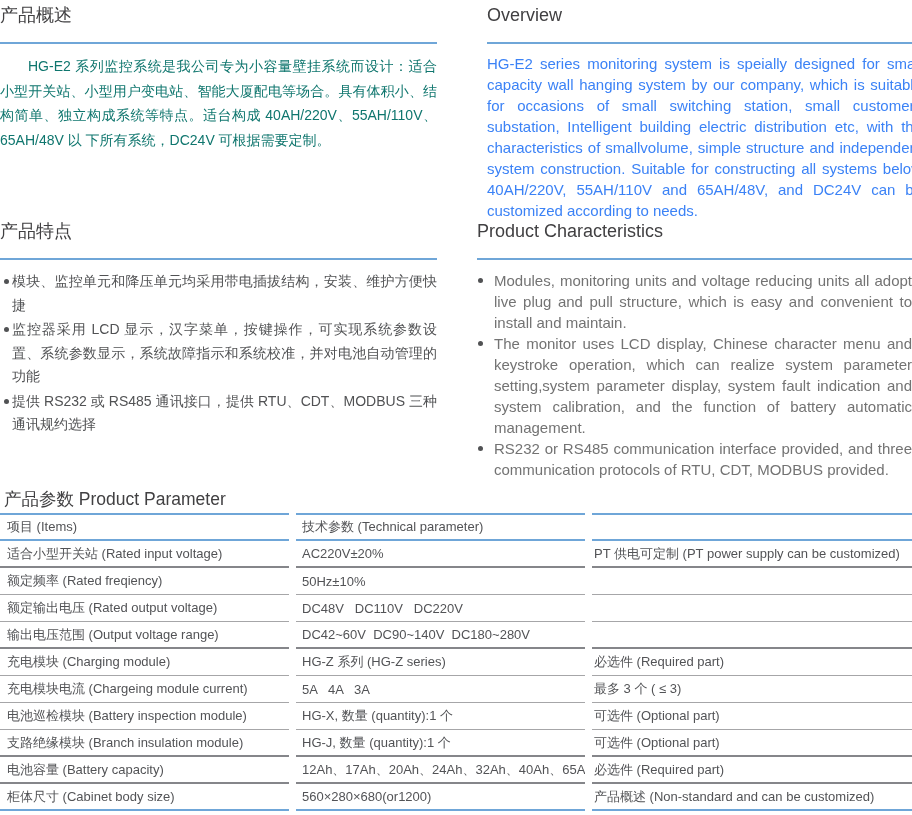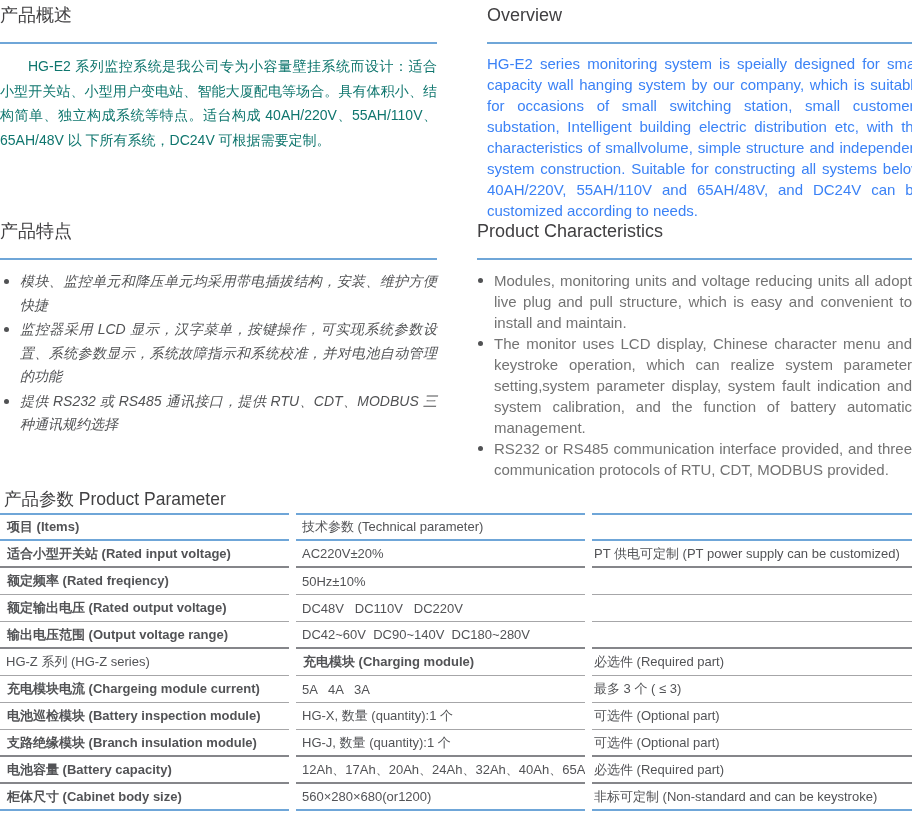--- a/index.html
+++ b/index.html
@@ -20,35 +20,35 @@
 
   
   .para-cn{margin:10px 0 0 0;font-size:14px;line-height:24.5px;color:#0f766e;
            text-align:justify;text-indent:2em;}
   .para-en{margin:9px 0 0 0;font-size:15px;line-height:21px;color:#3b82f6;
            text-align:justify;}
 
   
   .blist{margin-top:10px;}
   .bullet{position:relative;text-align:justify;color:#515254;}
-  .bullet-cn{padding-left:20px;font-size:14px;line-height:23.5px;margin-bottom:1px;font-style:italic;}
+  .bullet-cn{padding-left:12px;font-size:14px;line-height:23.5px;margin-bottom:1px;}
   .bullet-en{padding-left:17px;font-size:15px;line-height:21px;color:#737373;}
   .dot{position:absolute;left:4px;top:9px;width:5px;height:5px;border-radius:50%;
        background:#515254;}
   .bullet-en .dot{left:1px;top:8px;}
 
   
   .ptable-title{position:absolute;left:0;top:483px;margin:4px;font-size:17.5px;
                 font-weight:400;color:var(--head);}
   .ptable{position:absolute;left:0;top:513px;width:912px;display:grid;
           grid-template-columns:289px 289px 1fr;column-gap:7px;}
   .cell{box-sizing:border-box;height:27px;display:flex;align-items:center;
         font-size:13px;color:#525356;white-space:pre;overflow:hidden;
         border-bottom:1px solid var(--line-light);}
-  .cell.c0{padding-left:7px;font-weight:bold;}
+  .cell.c0{padding-left:7px;}
   .cell.c1{padding-left:6px;}
   .cell.c2{padding-left:2px;}
   .cell:nth-child(-n+3){height:28px;border-top:2px solid var(--blue);
         border-bottom:2px solid var(--blue);}
   .cell:nth-child(n+4):nth-child(-n+6),
   .cell:nth-child(n+13):nth-child(-n+15),
   .cell:nth-child(n+25):nth-child(-n+30){border-bottom:2px solid var(--line-dark);}
   .cell:nth-child(n+31){border-bottom:2px solid var(--blue);}
 </style>
 </head>
@@ -95,33 +95,33 @@
       <div class="cell c2">PT 供电可定制 (PT power supply can be customized)</div>
       <div class="cell c0">额定频率 (Rated freqiency)</div>
       <div class="cell c1">50Hz±10%</div>
       <div class="cell c2"></div>
       <div class="cell c0">额定输出电压 (Rated output voltage)</div>
       <div class="cell c1">DC48V   DC110V   DC220V</div>
       <div class="cell c2"></div>
       <div class="cell c0">输出电压范围 (Output voltage range)</div>
       <div class="cell c1">DC42~60V  DC90~140V  DC180~280V</div>
       <div class="cell c2"></div>
+      <div class="cell c0">充电模块 (Charging module)</div>
       <div class="cell c1">HG-Z 系列 (HG-Z series)</div>
-      <div class="cell c0">充电模块 (Charging module)</div>
       <div class="cell c2">必选件 (Required part)</div>
       <div class="cell c0">充电模块电流 (Chargeing module current)</div>
       <div class="cell c1">5A   4A   3A</div>
       <div class="cell c2">最多 3 个 ( ≤ 3)</div>
       <div class="cell c0">电池巡检模块 (Battery inspection module)</div>
       <div class="cell c1">HG-X, 数量 (quantity):1 个</div>
       <div class="cell c2">可选件 (Optional part)</div>
       <div class="cell c0">支路绝缘模块 (Branch insulation module)</div>
       <div class="cell c1">HG-J, 数量 (quantity):1 个</div>
       <div class="cell c2">可选件 (Optional part)</div>
       <div class="cell c0">电池容量 (Battery capacity)</div>
       <div class="cell c1">12Ah、17Ah、20Ah、24Ah、32Ah、40Ah、65Ah</div>
       <div class="cell c2">必选件 (Required part)</div>
       <div class="cell c0">柜体尺寸 (Cabinet body size)</div>
       <div class="cell c1">560×280×680(or1200)</div>
-      <div class="cell c2">非标可定制 (Non-standard and can be keystroke)</div>
+      <div class="cell c2">产品概述 (Non-standard and can be customized)</div>
     </div>
 
 </div>
 
 </body></html>

